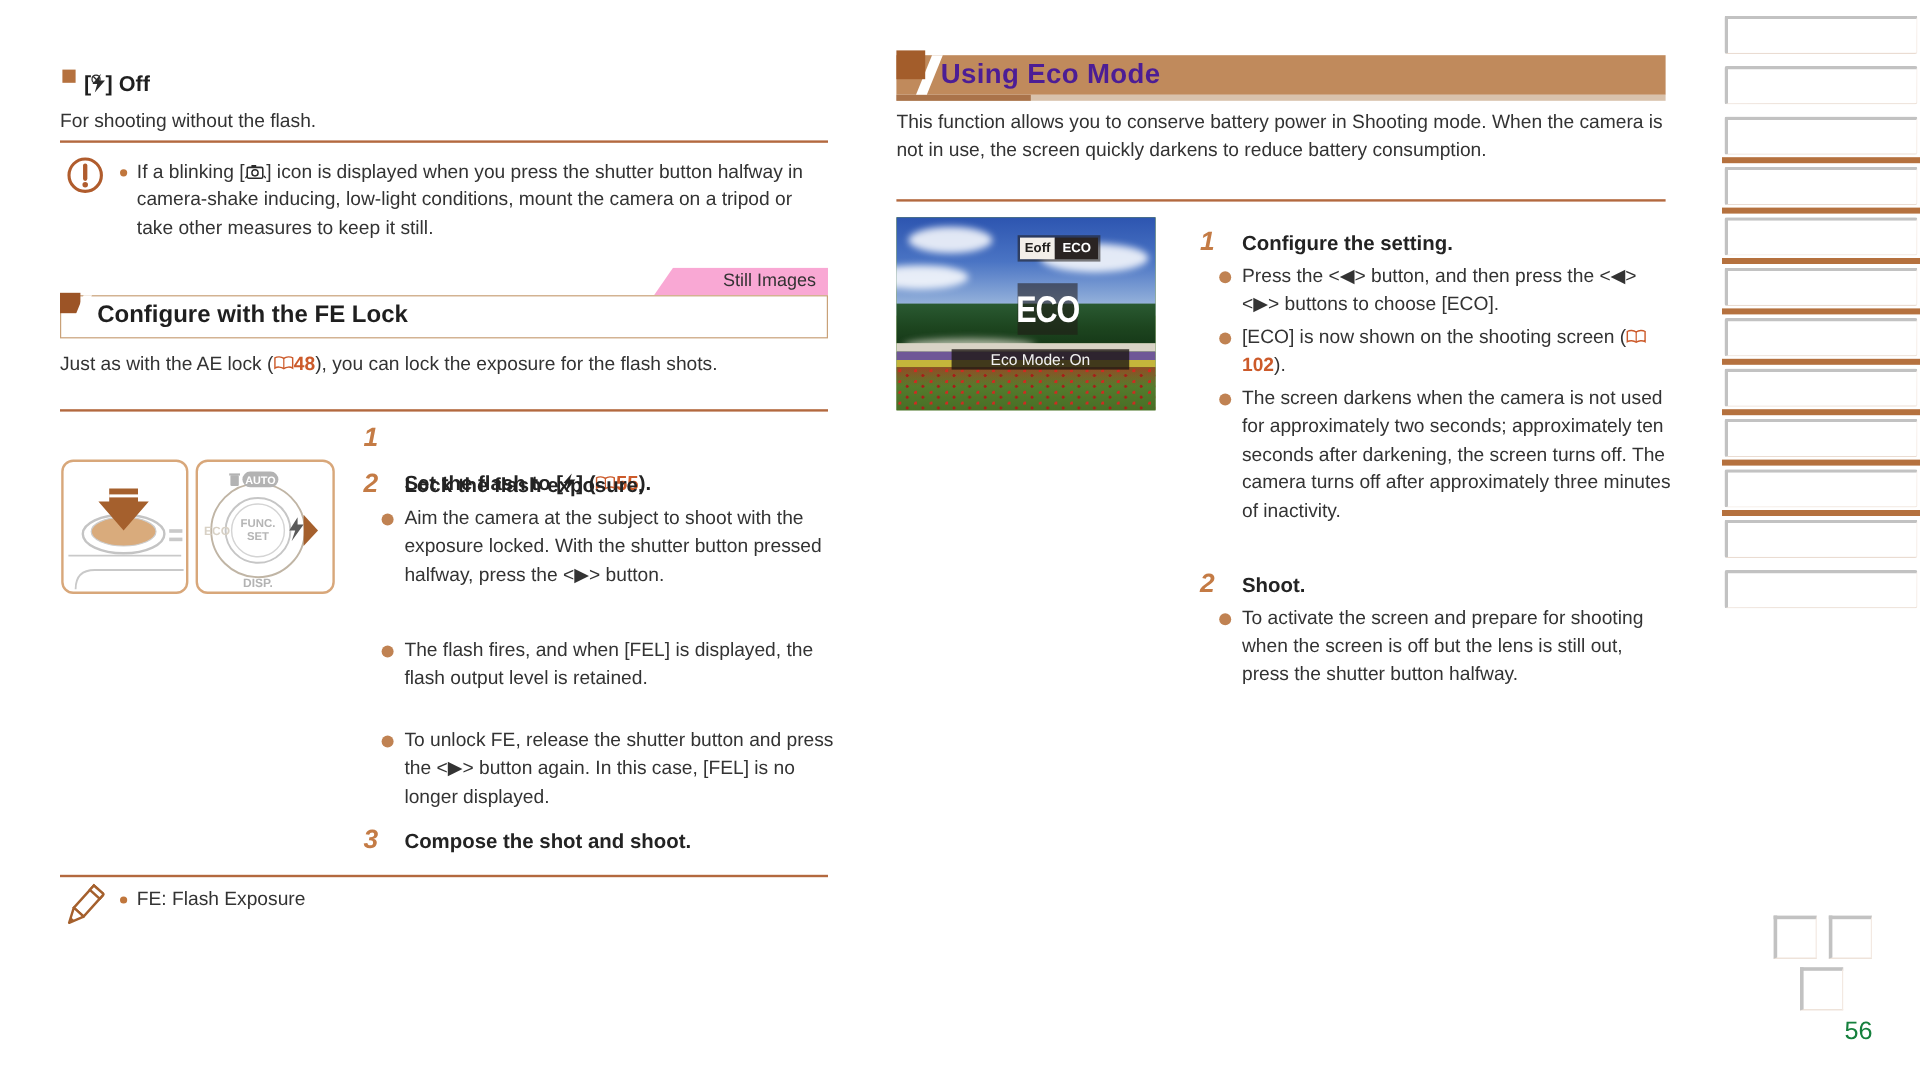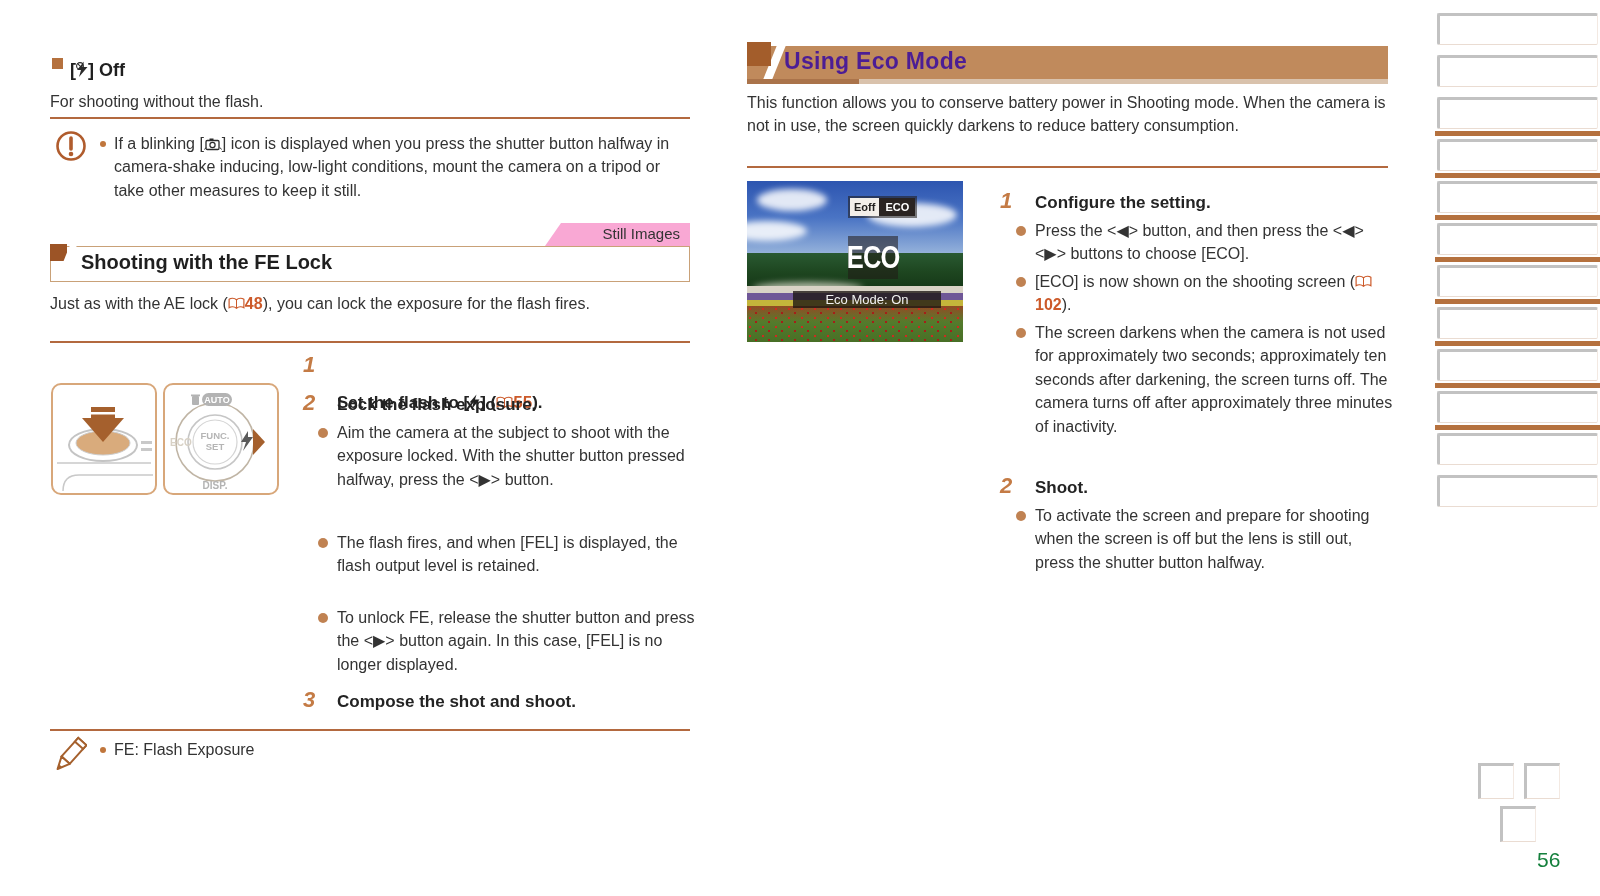--- a/index.html
+++ b/index.html
@@ -112,29 +112,29 @@
 <p class="body-text abs" style="left:114px; top:132px; width:576px;"><span>If a blinking [</span><svg class="inline-ic" width="18" height="14" viewBox="0 0 18 14">
       <rect x="2" y="3.5" width="13" height="9" rx="1.2" fill="none" stroke="#2b2b2b" stroke-width="1.3"></rect>
       <circle cx="8.5" cy="8" r="2.6" fill="none" stroke="#2b2b2b" stroke-width="1.2"></circle>
       <rect x="5.5" y="1.5" width="4" height="2" fill="#2b2b2b"></rect>
       <line x1="0.5" y1="12.5" x2="2" y2="10.5" stroke="#2b2b2b" stroke-width="1"></line>
       <line x1="17.5" y1="12.5" x2="16" y2="10.5" stroke="#2b2b2b" stroke-width="1"></line>
     </svg><span>] icon is displayed when you press the shutter button halfway in camera-shake inducing, low-light conditions, mount the camera on a tripod or take other measures to keep it still.</span></p>
 
 <div class="tab-still" style="left:545px; top:223px; width:145px;">Still Images</div>
 <div class="section-box" style="left:50px; top:246px; width:640px; height:36px;">
-  <span class="ttl">Shooting with the FE Lock</span>
+  <span class="ttl">Configure with the FE Lock</span>
 </div>
 <div class="dk-square" style="left:50px; top:244px; width:17px; height:17px;"></div>
 <div class="notch" style="left:66px; top:246px; width:7px; height:18px;"></div>
 
 <p class="body-text abs" style="left:50px; top:292px; width:640px;"><span>Just as with the AE lock (</span><svg class="book" width="17" height="13" viewBox="0 0 20 14">
       <path d="M10,2.5 C7.5,0.6 3.5,0.6 1.3,2 L1.3,12 C3.5,10.6 7.5,10.6 10,12.5 C12.5,10.6 16.5,10.6 18.7,12 L18.7,2 C16.5,0.6 12.5,0.6 10,2.5 Z" fill="none" stroke="#cc5a2a" stroke-width="1.4"></path>
       <line x1="10" y1="2.5" x2="10" y2="12.5" stroke="#cc5a2a" stroke-width="1.2"></line>
-    </svg><a class="ref">48</a><span>), you can lock the exposure for the flash fires.</span></p>
+    </svg><a class="ref">48</a><span>), you can lock the exposure for the flash shots.</span></p>
 
 <div class="rule" style="left:50px; top:341px; width:640px;"></div>
 
 <div class="illus" style="left:51px; top:383px; width:106px; height:112px;">
   <svg width="102" height="108" viewBox="0 0 102 108">
     <path d="M4,78 L98,78" stroke="#c9c9c9" stroke-width="1.5" fill="none"></path>
     <path d="M10,106 q0,-16 16,-16 h74" stroke="#c9c9c9" stroke-width="1.5" fill="none"></path>
     <ellipse cx="50" cy="60" rx="34" ry="16" fill="#ffffff" stroke="#c4c4c4" stroke-width="2"></ellipse>
     <ellipse cx="50" cy="58" rx="27" ry="12" fill="#d9ab7c" stroke="#cccccc" stroke-width="1"></ellipse>
     <path d="M38,22 h24 v11 h9 l-21,24 -21,-24 h9 z" fill="#a5602d"></path>

